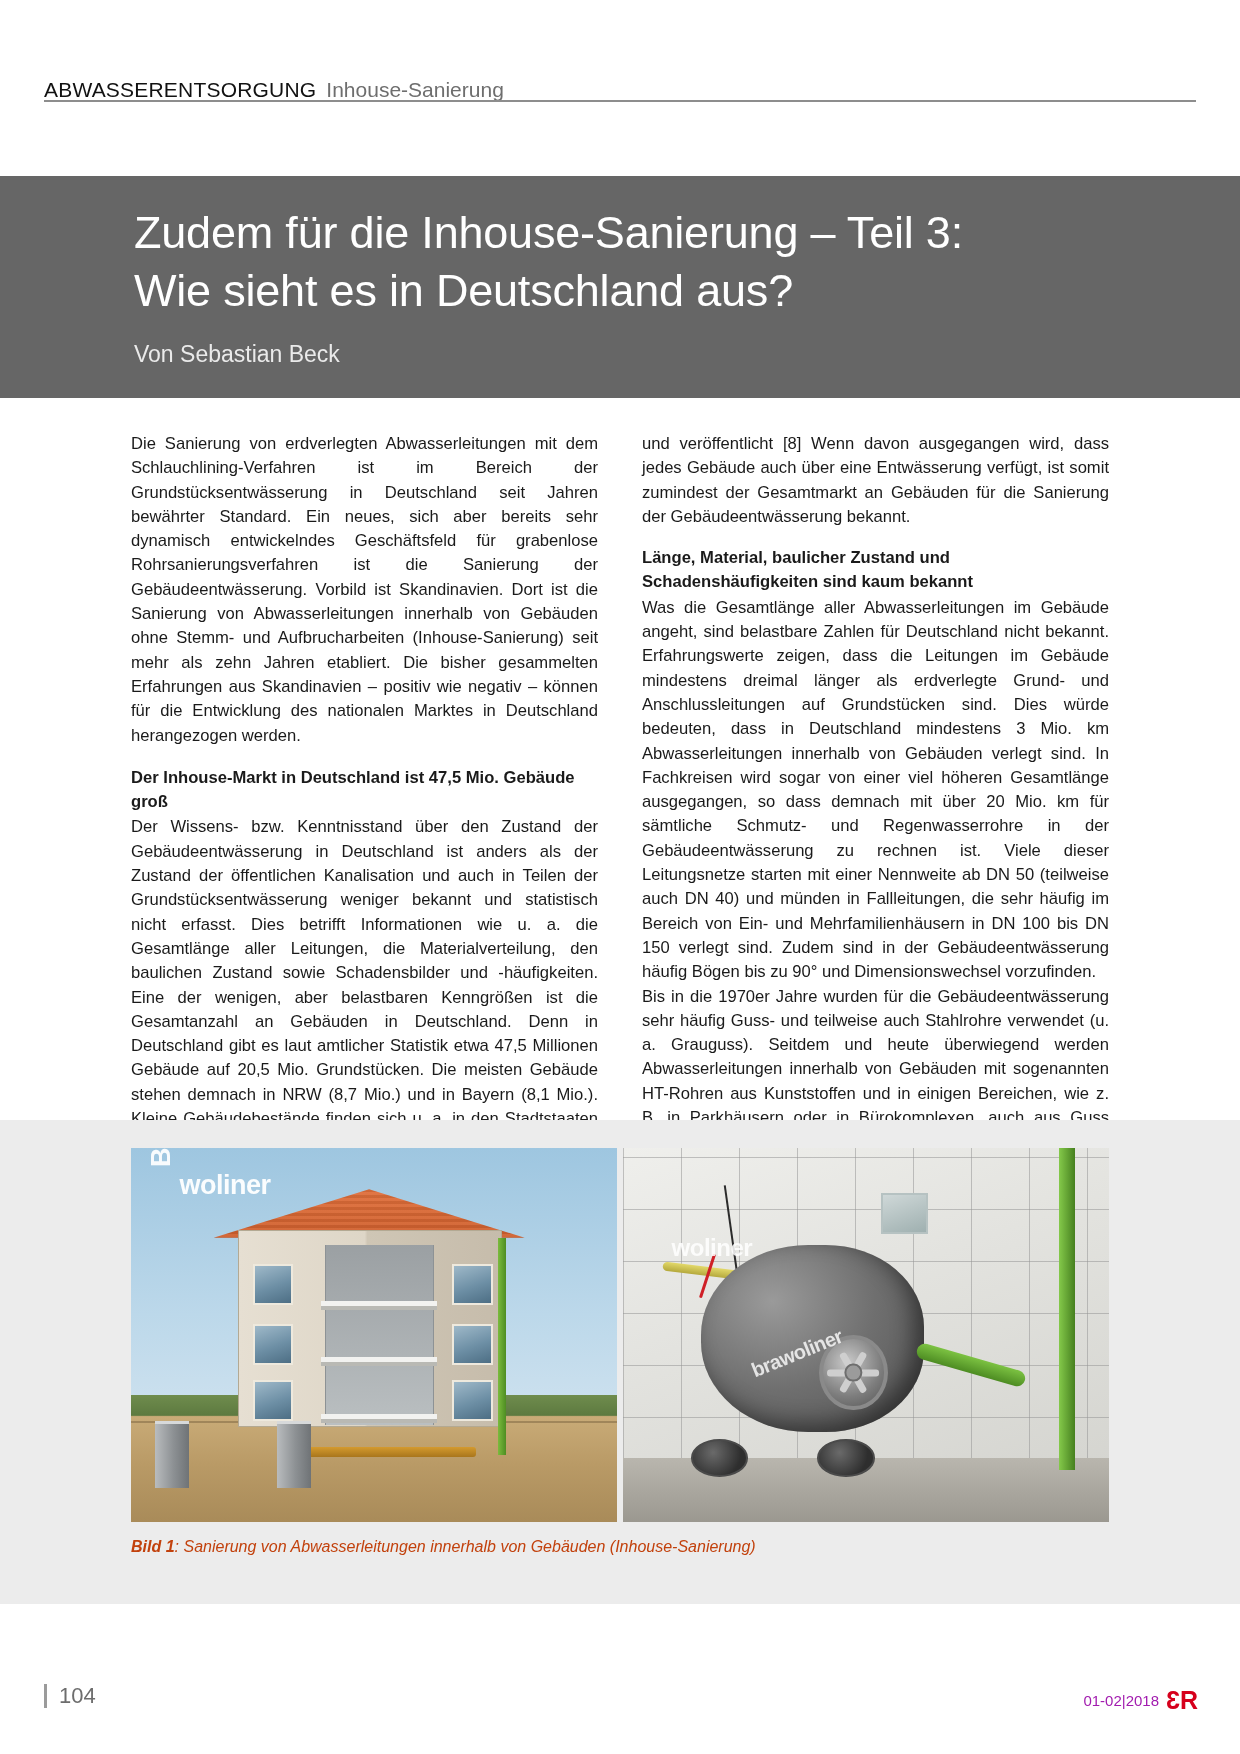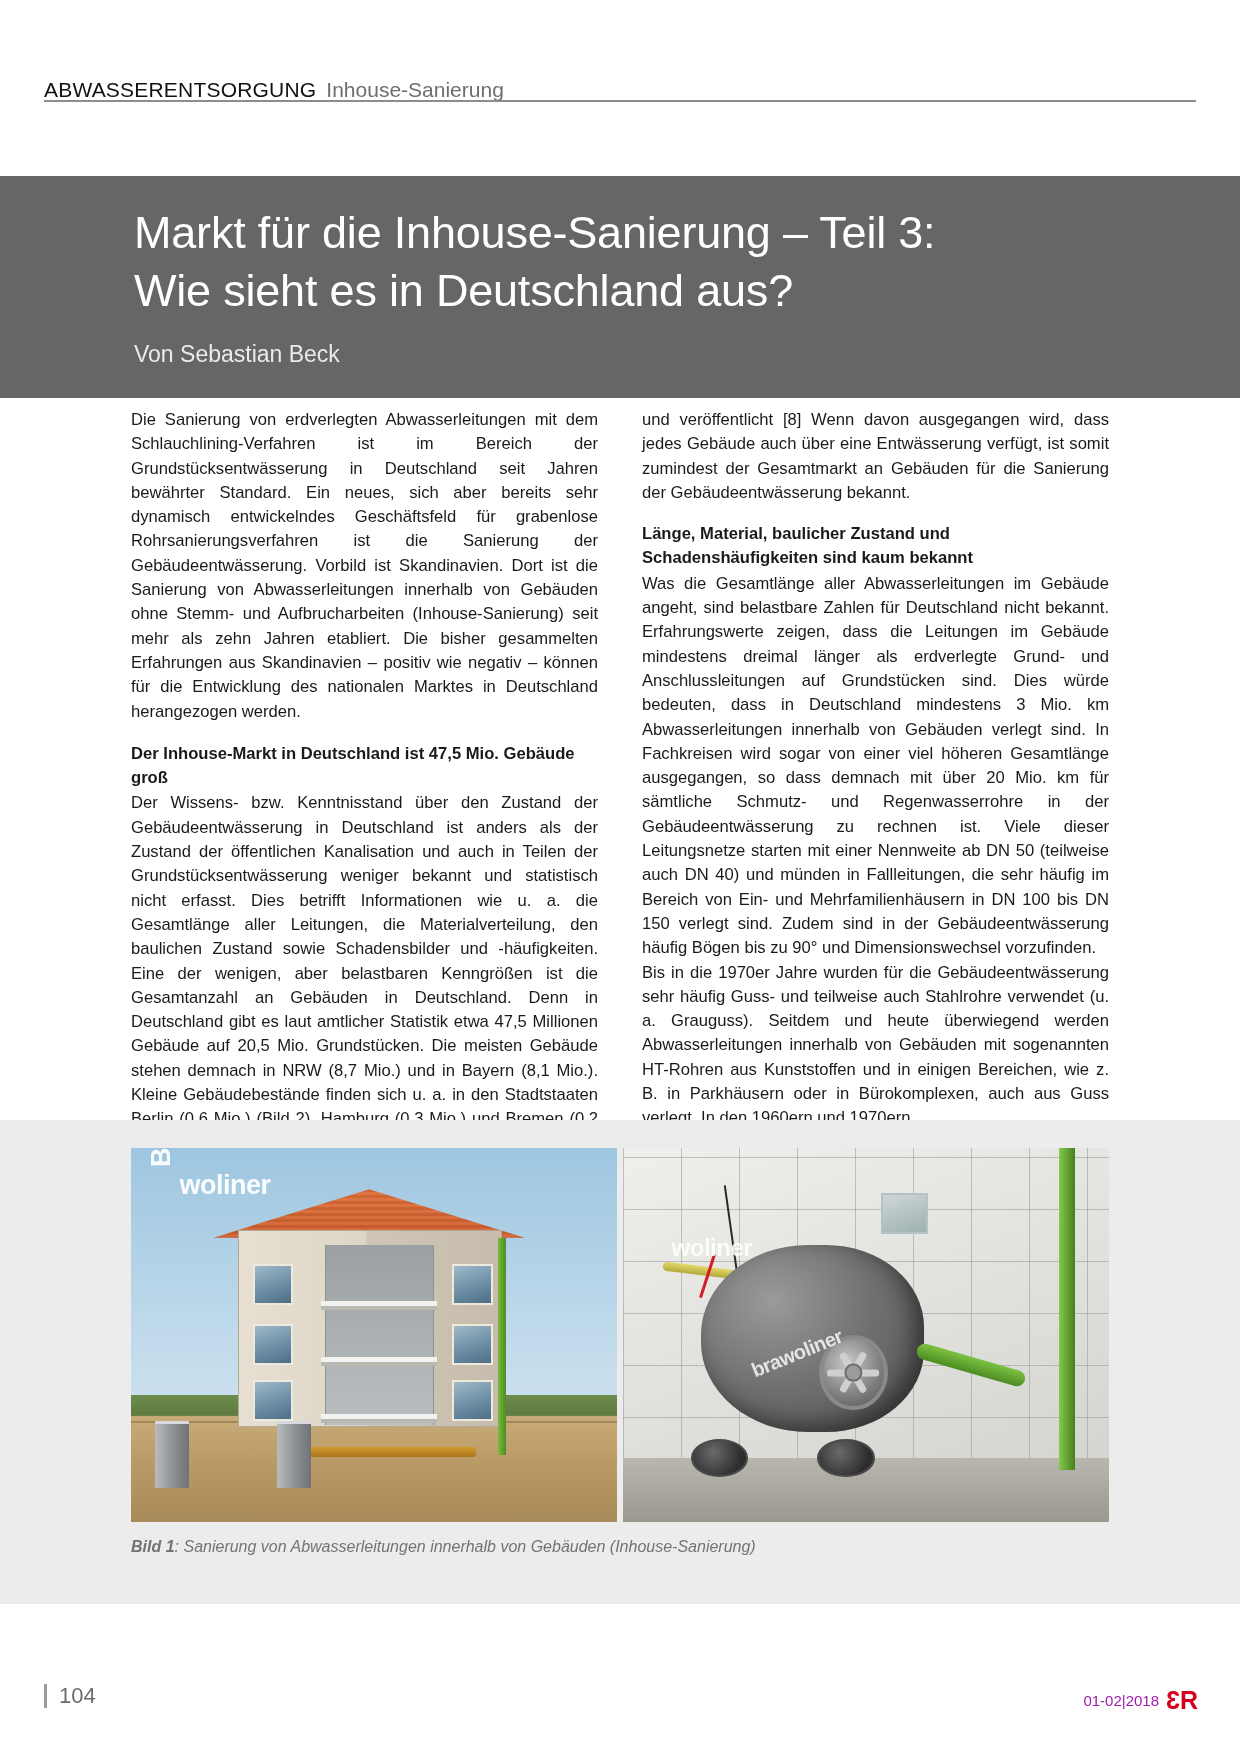--- a/index.html
+++ b/index.html
@@ -78,21 +78,21 @@
     margin: 22px 0 0 0;
     font-size: 23px;
     font-weight: 400;
     color: #eaeaea;
   }
 
   
   .columns {
     position: absolute;
     left: 131px;
-    top: 408px;
+    top: 432px;
     width: 978px;
     display: flex;
     gap: 44px;
   }
   .col {
     width: 467px;
   }
   .col p {
     margin: 0 0 0 0;
     font-size: 16.6px;
@@ -288,21 +288,21 @@
     transform: rotate(-22deg);
   }
 
   .figure-caption {
     position: absolute;
     left: 131px;
     top: 418px;
     width: 978px;
     font-size: 16px;
     font-style: italic;
-    color: #737373;
+    color: #c2410c;
   }
   .figure-caption b { font-style: italic; font-weight: 700; }
 
   
   .footer {
     position: absolute;
     left: 44px;
     top: 1684px;
     width: 1152px;
     height: 40px;
@@ -332,21 +332,21 @@
 
 <div class="running-head">
   <span class="rh-section">ABWASSERENTSORGUNG</span>
   <span class="rh-topic">Inhouse-Sanierung</span>
 </div>
 <div class="rule-top"></div>
 
 <div class="title-banner">
   <div class="title-inner">
     <h1 class="headline">
-      <span>Markt für die Inhouse-Sanierung – Teil 3:</span><br>
+      <span>Zudem für die Inhouse-Sanierung – Teil 3:</span><br>
       <span>Wie sieht es in Deutschland aus?</span>
     </h1>
     <p class="byline">Von Sebastian Beck</p>
   </div>
 </div>
 
 <div class="columns">
 
   <div class="col">
     <p>Die Sanierung von erdverlegten Abwasserleitungen mit dem Schlauchlining-Verfahren ist im Bereich der Grundstücksentwässerung in Deutschland seit Jahren bewährter Standard. Ein neues, sich aber bereits sehr dynamisch entwickelndes Geschäftsfeld für grabenlose Rohrsanierungsverfahren ist die Sanierung der Gebäudeentwässerung. Vorbild ist Skandinavien. Dort ist die Sanierung von Abwasserleitungen innerhalb von Gebäuden ohne Stemm- und Aufbrucharbeiten (Inhouse-Sanierung) seit mehr als zehn Jahren etabliert. Die bisher gesammelten Erfahrungen aus Skandinavien – positiv wie negativ – können für die Entwicklung des nationalen Marktes in Deutschland herangezogen werden.</p>

